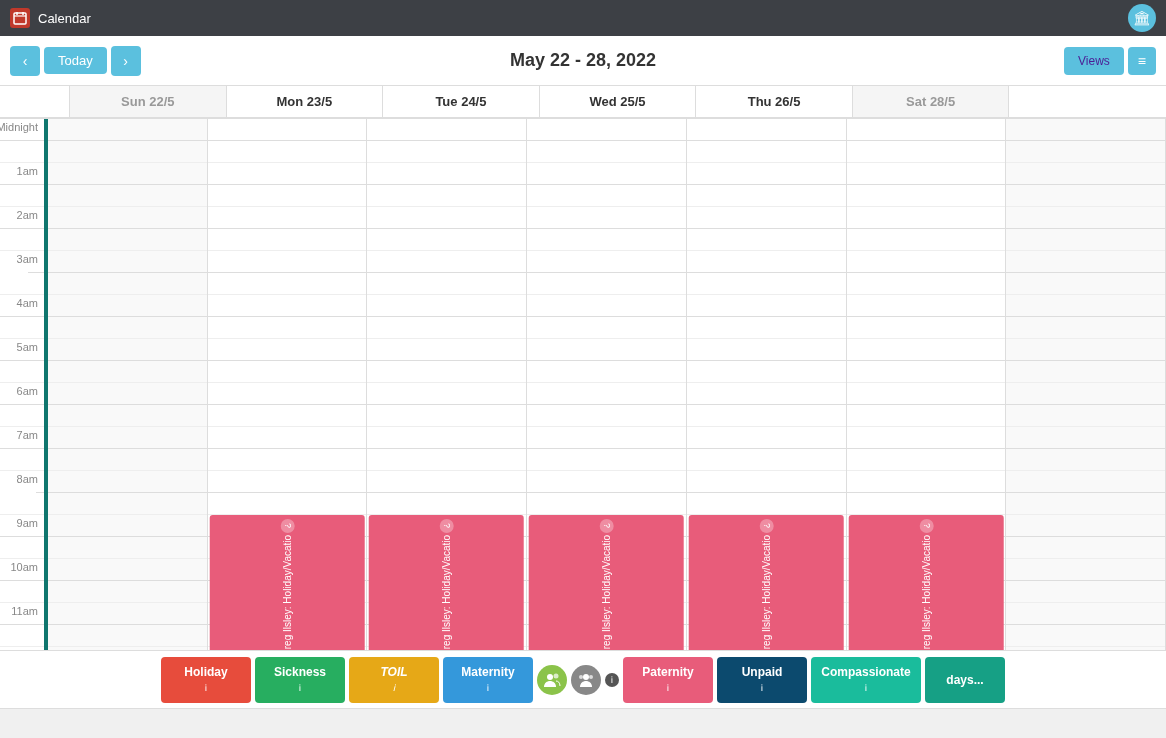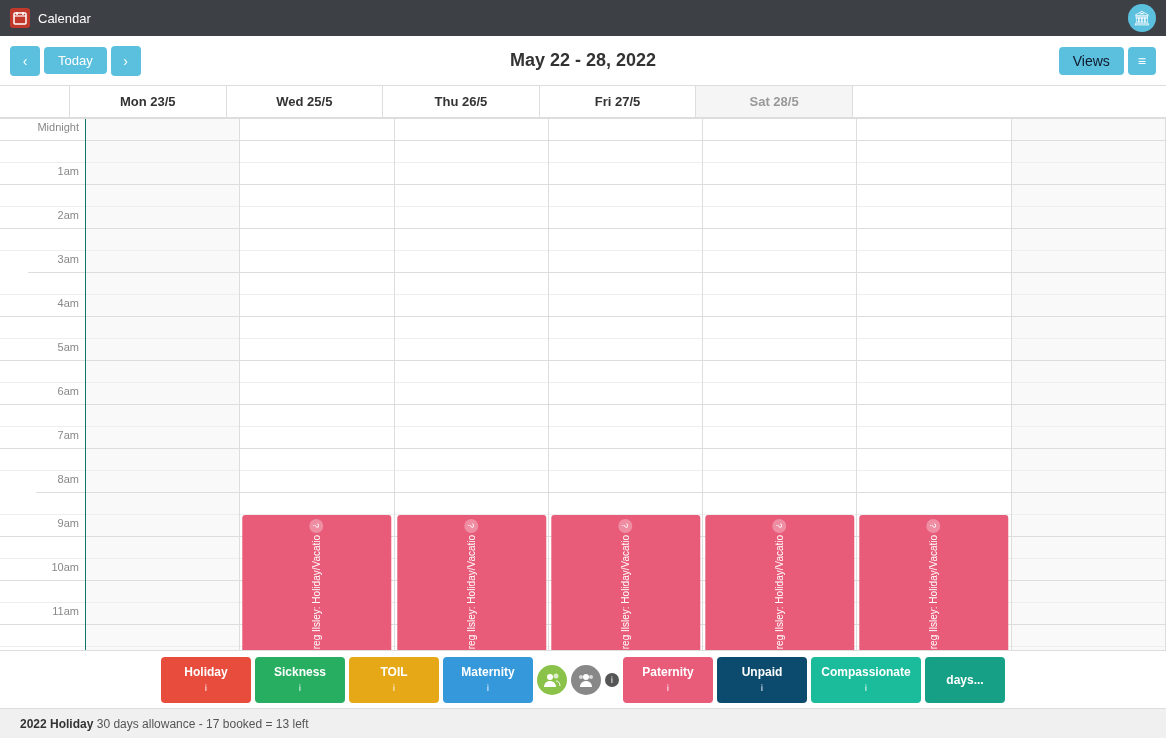--- a/index.html
+++ b/index.html
@@ -64,26 +64,26 @@
       font-weight: bold;
       color: #333;
     }
     .nav-right {
       margin-left: auto;
       display: flex;
       gap: 4px;
     }
     .views-btn {
       background: #5bc0de;
-      color: #0f172a;
+      color: #4c1d95;
       border: none;
       border-radius: 4px;
       padding: 6px 14px;
       cursor: pointer;
-      font-size: 14px;
+      font-size: 12px;
     }
     .menu-btn {
       background: #5bc0de;
       color: white;
       border: none;
       border-radius: 4px;
       padding: 6px 10px;
       cursor: pointer;
       font-size: 14px;
     }
@@ -117,24 +117,24 @@
 
     
     #calendar-grid {
       flex: 1;
       overflow-y: auto;
       display: flex;
       background: white;
     }
 
     .time-column {
-      width: 86px;
+      width: 48px;
       flex-shrink: 0;
       background: white;
-      border-right: 1px solid #0f766e;
+      border-right: 4px solid #0f766e;
     }
     .time-slot {
       height: 22px;
       display: flex;
       align-items: flex-start;
       justify-content: flex-end;
       padding-right: 6px;
       padding-top: 2px;
       font-size: 11px;
       color: #888;
@@ -258,24 +258,25 @@
   <div class="nav-right">
     <button class="views-btn">Views</button>
     <button class="menu-btn">≡</button>
   </div>
 </div>
 
 <div id="calendar-container">
 
   <div id="day-headers">
     <div class="day-header-spacer"></div>
+    <div class="day-header weekend">Sun 22/5</div>
     <div class="day-header">Mon 23/5</div>
+    <div class="day-header">Tue 24/5</div>
     <div class="day-header">Wed 25/5</div>
     <div class="day-header">Thu 26/5</div>
-    <div class="day-header">Fri 27/5</div>
     <div class="day-header weekend">Sat 28/5</div>
   </div>
 
   <div id="calendar-grid">
 
     <div class="time-column" id="time-col">
         <div class="time-slot bold-hour" style="height: 22px;">Midnight</div>
         <div class="time-slot" style="height: 22px;"></div>
         <div class="time-slot bold-hour" style="height: 22px;">1am</div>
         <div class="time-slot" style="height: 22px;"></div>
@@ -520,21 +521,21 @@
 
 <div id="legend-bar">
   <div class="legend-item" style="background:#e74c3c;">
     <span>Holiday</span>
     <span class="legend-info">ℹ</span>
   </div>
   <div class="legend-item" style="background:#27ae60;">
     <span>Sickness</span>
     <span class="legend-info">ℹ</span>
   </div>
-  <div class="legend-item" style="background:#e6a817;">
+  <div class="legend-item" style="background:#e6a817;font-style:italic;">
     <span>TOIL</span>
     <span class="legend-info">ℹ</span>
   </div>
   <div class="legend-item" style="background:#3498db;">
     <span>Maternity</span>
     <span class="legend-info">ℹ</span>
   </div>
 
   <div class="legend-icon-group">
     <div class="legend-circle" style="background:#8bc34a;">
@@ -568,17 +569,13 @@
   <div class="legend-item" style="background:#1abc9c; min-width:110px;">
     <span>Compassionate</span>
     <span class="legend-info">ℹ</span>
   </div>
   <div class="legend-item" style="background:#16a085; min-width:80px;">
     <span>days...</span>
   </div>
 </div>
 
 <div id="status-bar">
-  <span>
-    <strong>2022 Holiday</strong>
-    <span>30 days allowance - 17 booked = 13 left</span>
-  </span>
 </div>
 
 </body></html>

